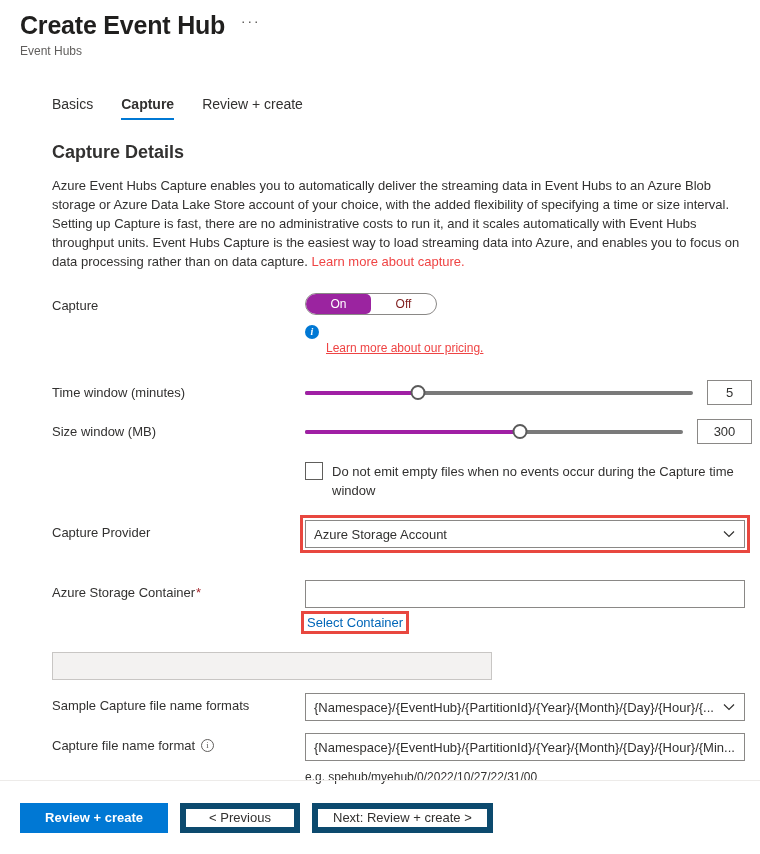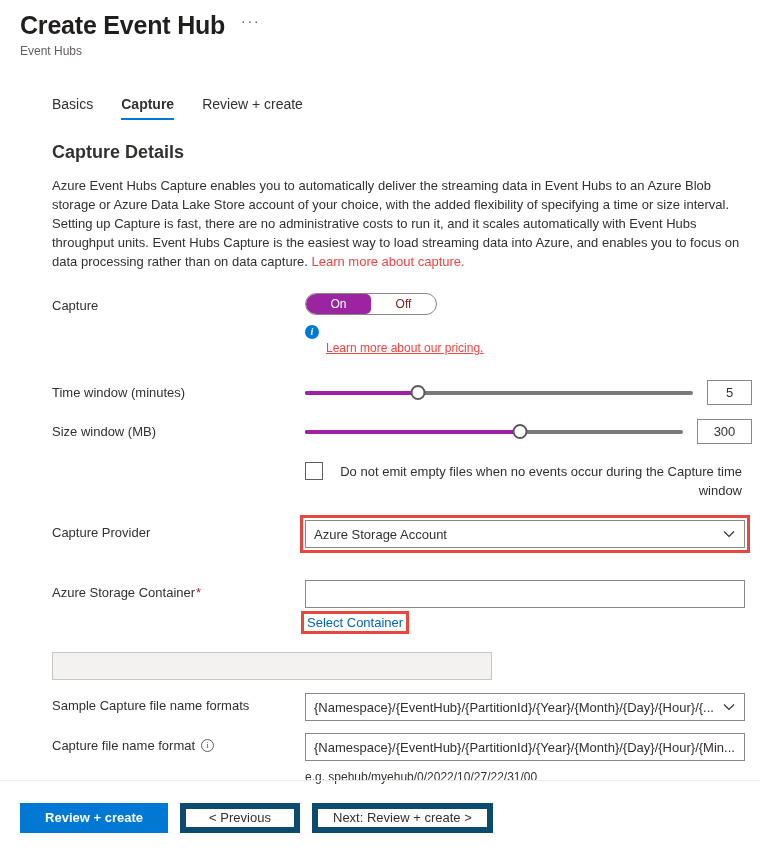--- a/index.html
+++ b/index.html
@@ -194,21 +194,21 @@
     display: flex;
     align-items: center;
     justify-content: center;
     font-size: 13px;
     color: #323130;
     background: #fff;
     margin-left: 14px;
   }
 
   
-  .cb-row { display: flex; margin-top: 18px; align-items: flex-start; text-align: right; }
+  .cb-row { display: flex; margin-top: 18px; align-items: flex-start; }
   .cb {
     width: 18px; height: 18px;
     border: 1px solid #605e5c;
     background: #fff;
     flex: 0 0 18px;
     margin-right: 9px;
     cursor: pointer;
     margin-top: 0px;
   }
   .cb-lbl { font-size: 13px; line-height: 19px; color: #323130; max-width: 410px; }

